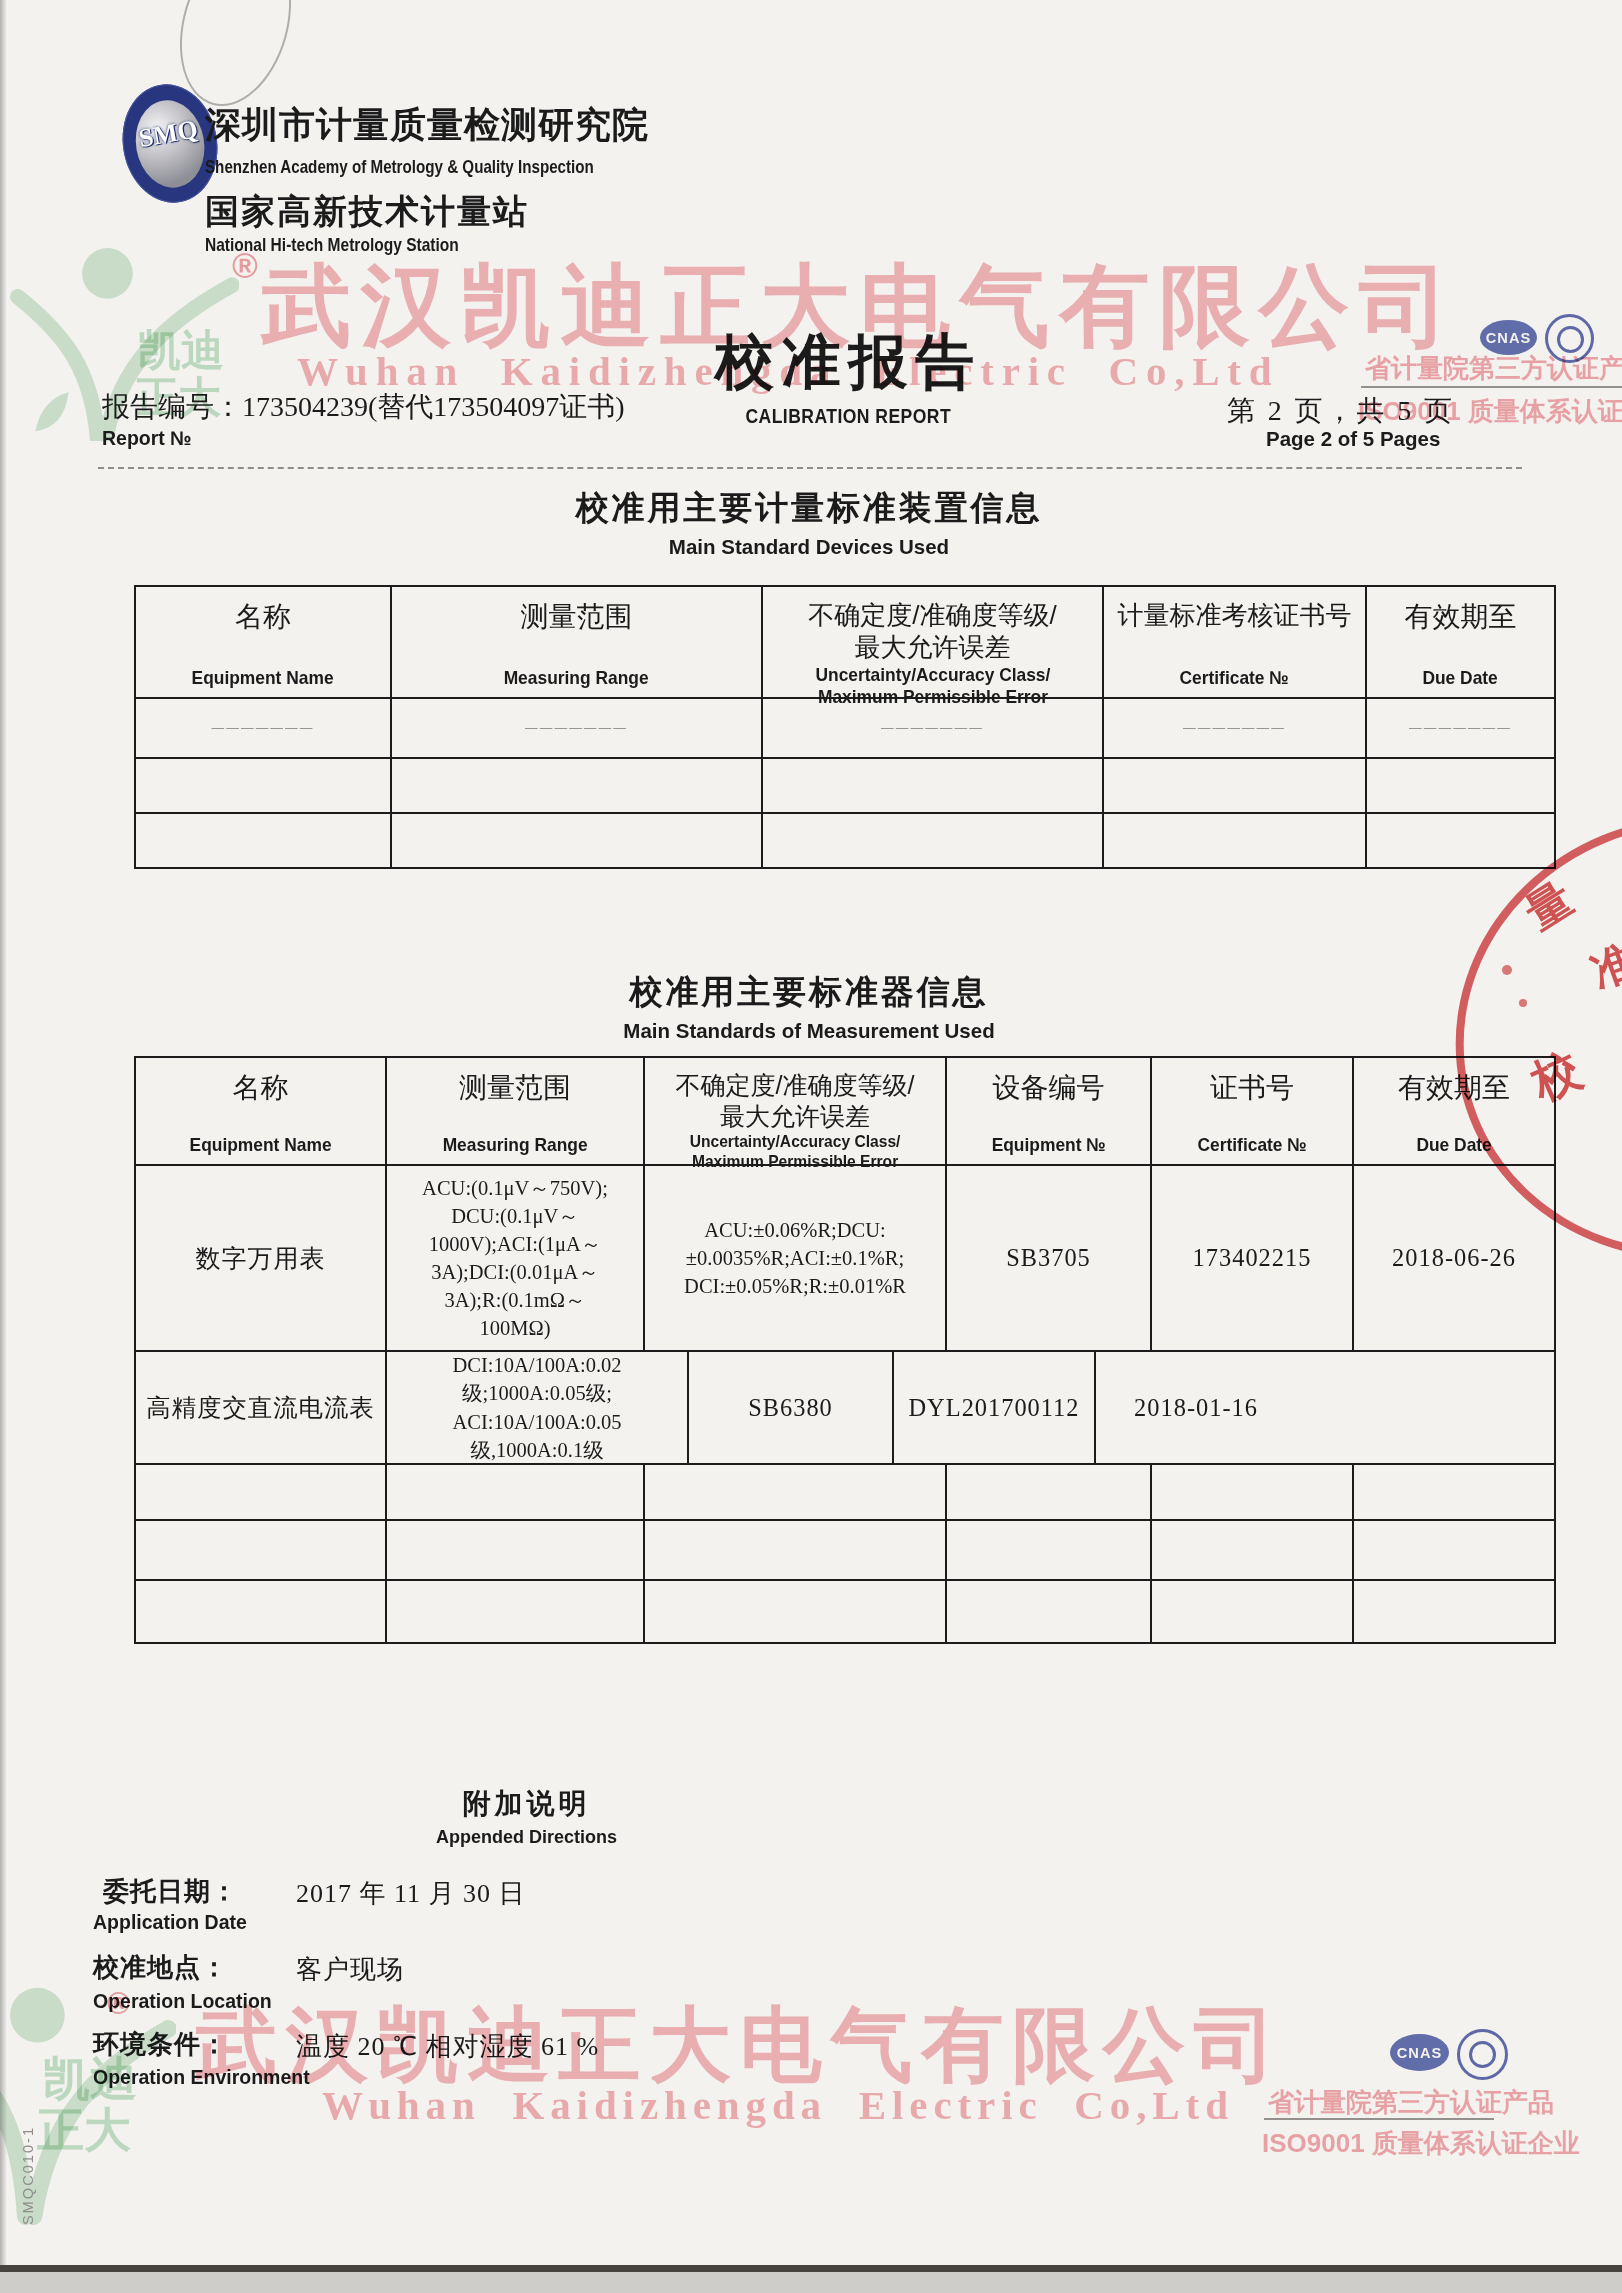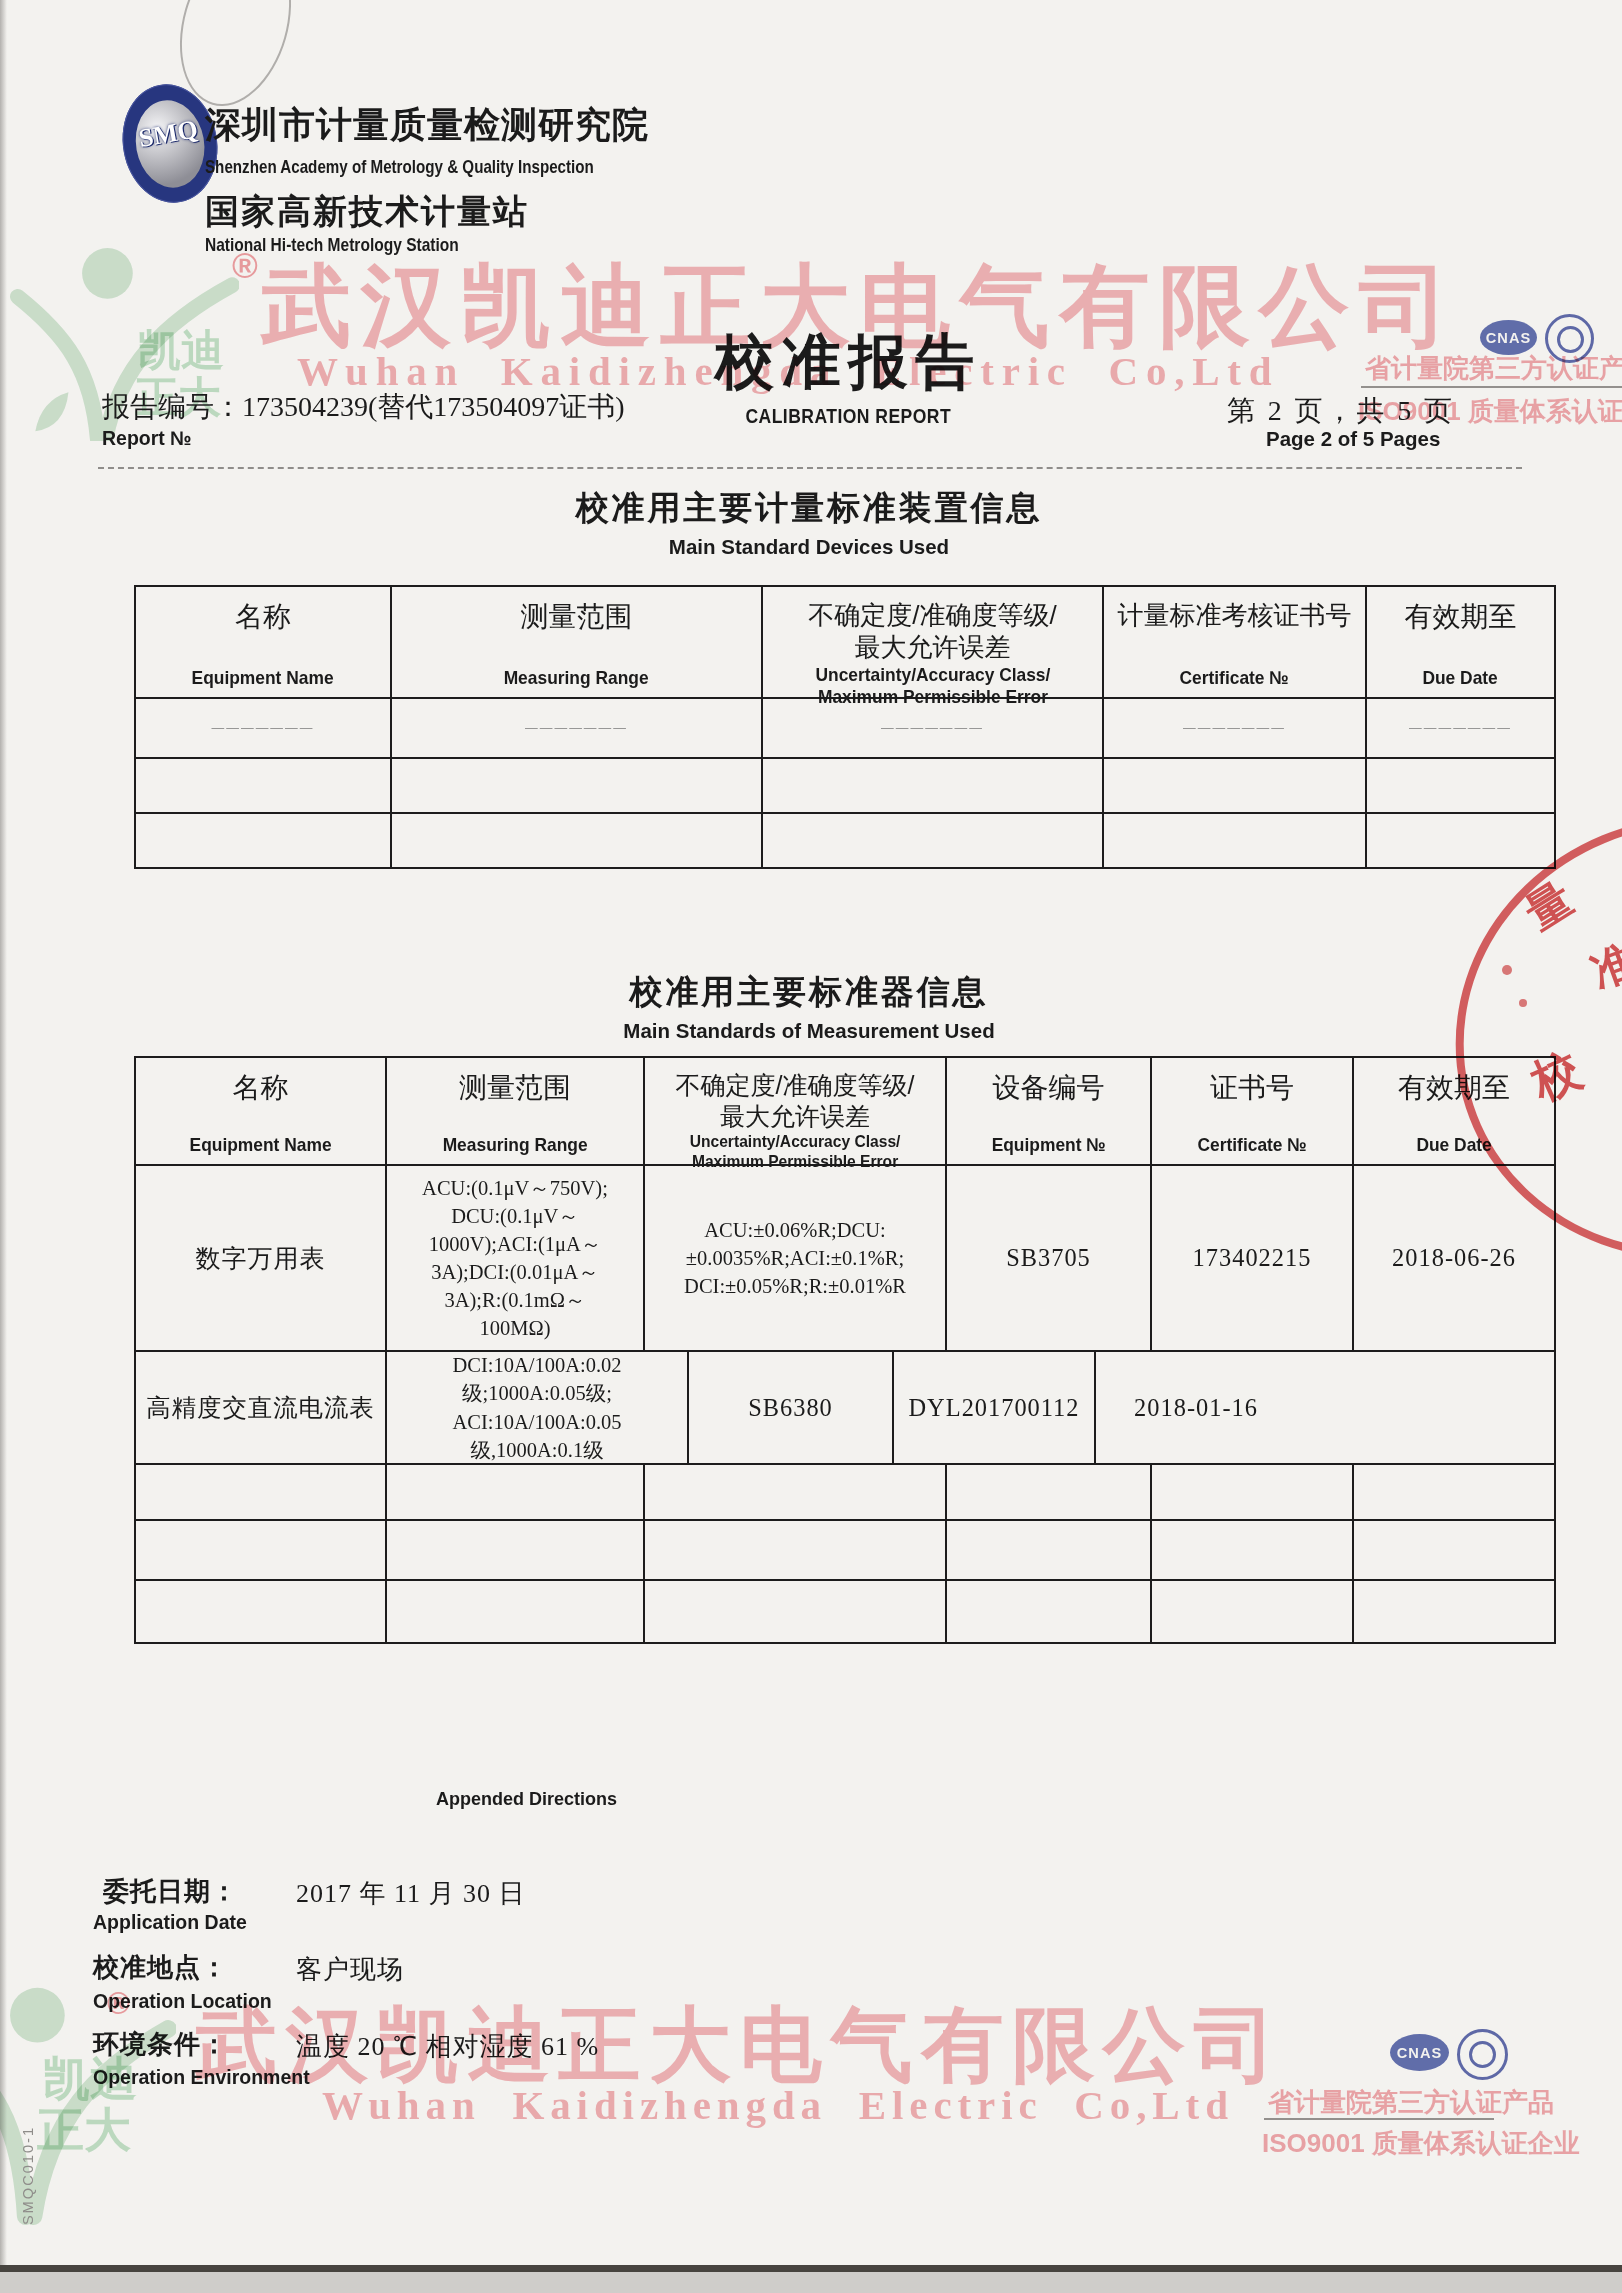--- a/index.html
+++ b/index.html
@@ -239,20 +239,21 @@
   </div>
 
   <div class="abs wm stamp-ring"></div>
   <div class="abs wm stamp-char" style="left:1527px;top:876px;font-size:45px;transform:rotate(-32deg);">量</div>
   <div class="abs wm stamp-char" style="left:1592px;top:938px;font-size:43px;transform:rotate(-20deg);">准</div>
   <div class="abs wm stamp-char" style="left:1533px;top:1045px;font-size:47px;transform:rotate(-24deg);">校</div>
   <div class="abs wm stamp-dot" style="left:1502px;top:965px;width:9.8px;height:9.8px;"></div>
   <div class="abs wm stamp-dot" style="left:1519px;top:999px;width:7.8px;height:7.8px;"></div>
 
   <div class="abs sec-title ap-title">
+    <div class="cn">附加说明</div>
     <div class="en">Appended Directions</div>
   </div>
 
   <div class="abs fld-label" style="left:93px;top:1874px;margin-left:10px;">委托日期：</div>
   <div class="abs fld-en" style="left:93px;top:1911px;">Application Date</div>
   <div class="abs fld-val" style="left:296px;top:1876px;">2017 年 11 月 30 日</div>
 
   <div class="abs fld-label" style="left:93px;top:1950px;">校准地点：</div>
   <div class="abs fld-en" style="left:93px;top:1990px;">Operation Location</div>
   <div class="abs fld-val" style="left:296px;top:1952px;">客户现场</div>

